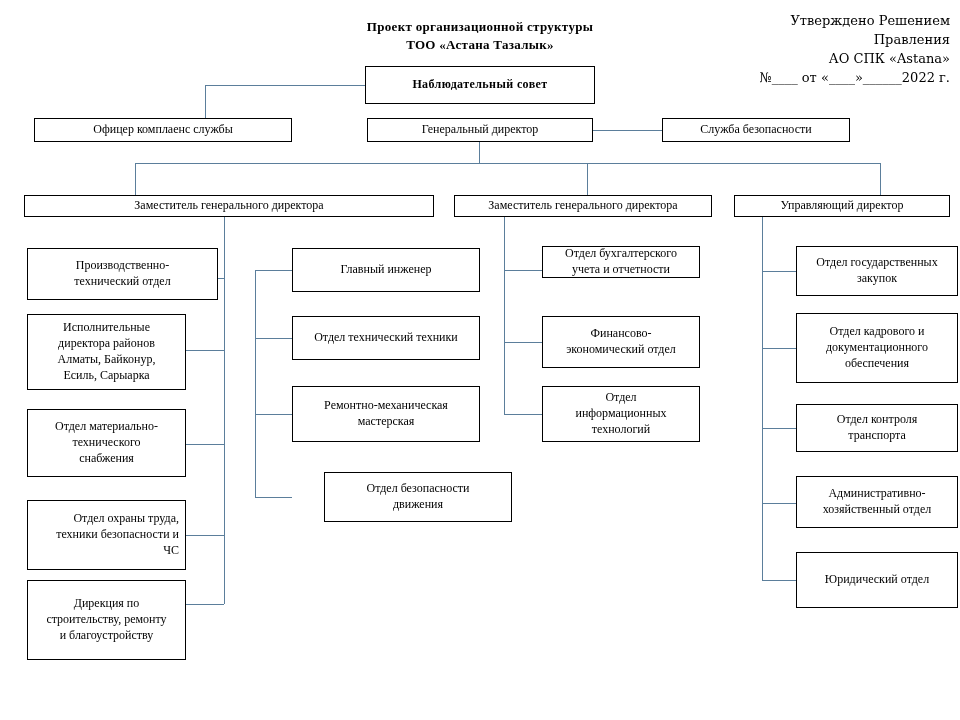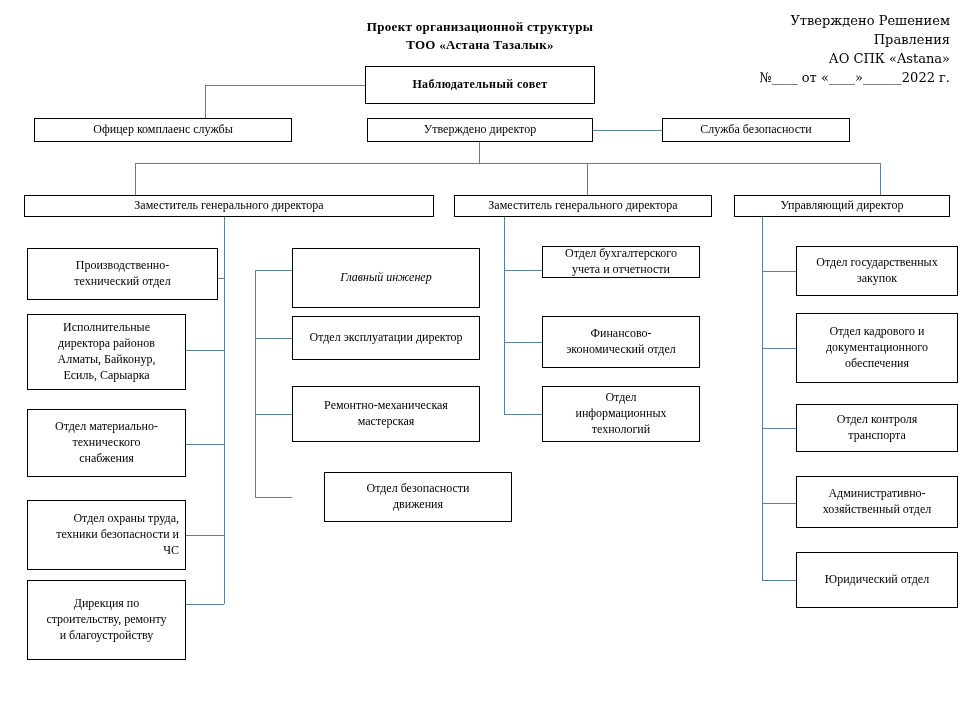--- a/index.html
+++ b/index.html
@@ -119,21 +119,21 @@
 
   <div class="box bold" style="left:365px; top:66px; width:230px; height:38px;">
     <span class="lbl">Наблюдательный  совет</span>
   </div>
 
   <div class="box" style="left:34px; top:118px; width:258px; height:24px;">
     <span class="lbl">Офицер комплаенс службы</span>
   </div>
 
   <div class="box" style="left:367px; top:118px; width:226px; height:24px;">
-    <span class="lbl">Утверждено директор</span>
+    <span class="lbl">Генеральный директор</span>
   </div>
 
   <div class="box" style="left:662px; top:118px; width:188px; height:24px;">
     <span class="lbl">Служба безопасности</span>
   </div>
 
   <div class="box" style="left:24px; top:195px; width:410px; height:22px;">
     <span class="lbl">Заместитель генерального директора</span>
   </div>
 
@@ -154,25 +154,25 @@
   <div class="box" style="left:27px; top:409px; width:159px; height:68px;">
     <span class="lbl">Отдел  материально-<br>технического<br>снабжения</span>
   </div>
   <div class="box" style="left:27px; top:500px; width:159px; height:70px;text-align:right;">
     <span class="lbl">Отдел  охраны труда,<br>техники  безопасности и<br>ЧС</span>
   </div>
   <div class="box" style="left:27px; top:580px; width:159px; height:80px;">
     <span class="lbl">Дирекция по<br>строительству,  ремонту<br>и благоустройству</span>
   </div>
 
-  <div class="box" style="left:292px; top:248px; width:188px; height:60px;font-style:italic;">
+  <div class="box" style="left:292px; top:248px; width:188px; height:44px;">
     <span class="lbl">Главный инженер</span>
   </div>
   <div class="box" style="left:292px; top:316px; width:188px; height:44px;">
-    <span class="lbl">Отдел  эксплуатации  директор</span>
+    <span class="lbl">Отдел  технический  техники</span>
   </div>
   <div class="box" style="left:292px; top:386px; width:188px; height:56px;">
     <span class="lbl">Ремонтно-механическая<br>мастерская</span>
   </div>
   <div class="box" style="left:292px; top:472px; width:188px; height:50px;margin-left:32px;">
     <span class="lbl">Отдел  безопасности<br>движения</span>
   </div>
 
   <div class="box" style="left:542px; top:246px; width:158px; height:32px;">
     <span class="lbl">Отдел  бухгалтерского<br>учета и отчетности</span>

